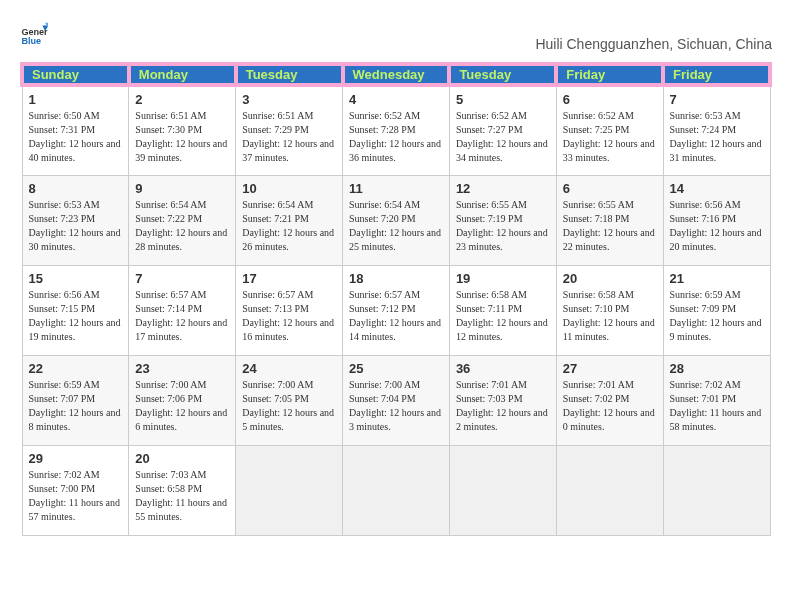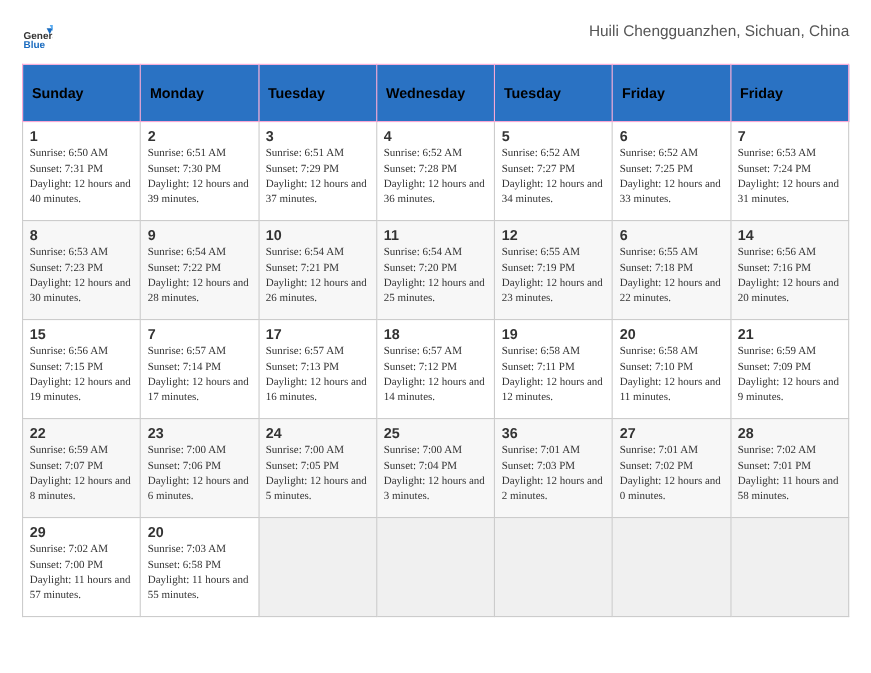--- a/index.html
+++ b/index.html
@@ -29,34 +29,35 @@
       text-align: right;
     }
     .month-title {
       font-size: 32px;
       color: #333;
       font-weight: normal;
     }
     .location {
       font-size: 14px;
       color: #555;
+      margin-top: 16px;
     }
     .calendar {
       width: 100%;
       border-collapse: collapse;
       border: 1px solid #ccc;
     }
     .calendar th {
       background-color: #2a72c3;
-      color: #000000;
+      color: #bef264;
       text-align: left;
-      padding: 18px 8px;
+      padding: 1px 8px;
       font-size: 13px;
       font-weight: bold;
-      border: 1px solid #f9a8d4;
+      border: 4px solid #f9a8d4;
     }
     .calendar td {
       vertical-align: top;
       padding: 5px 6px;
       border: 1px solid #ccc;
       width: calc(100% / 7);
       font-size: 10.5px;
       color: #333;
       height: 90px;
       background: #fff;

